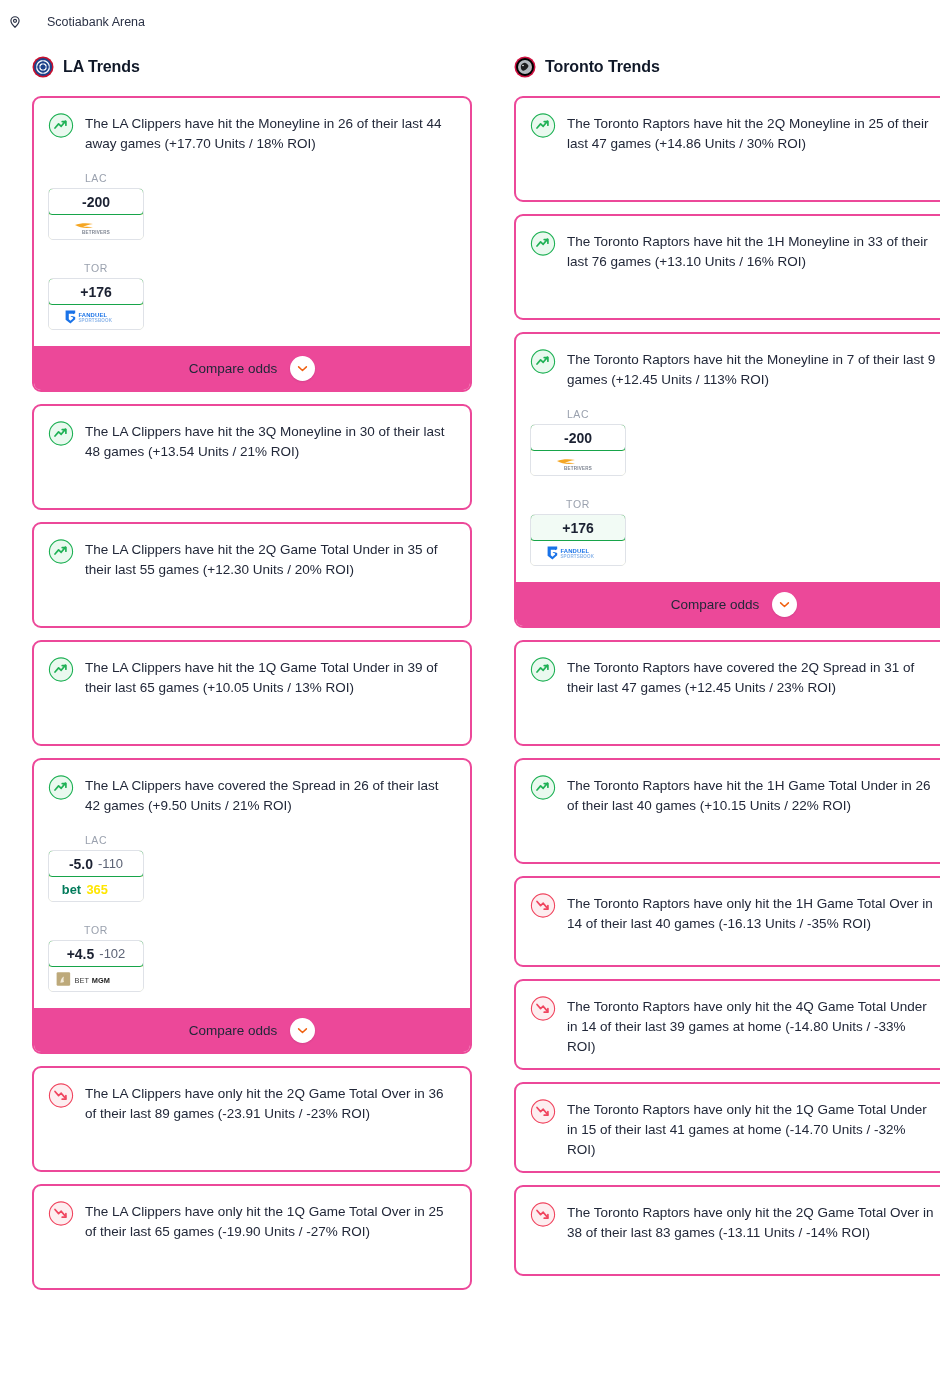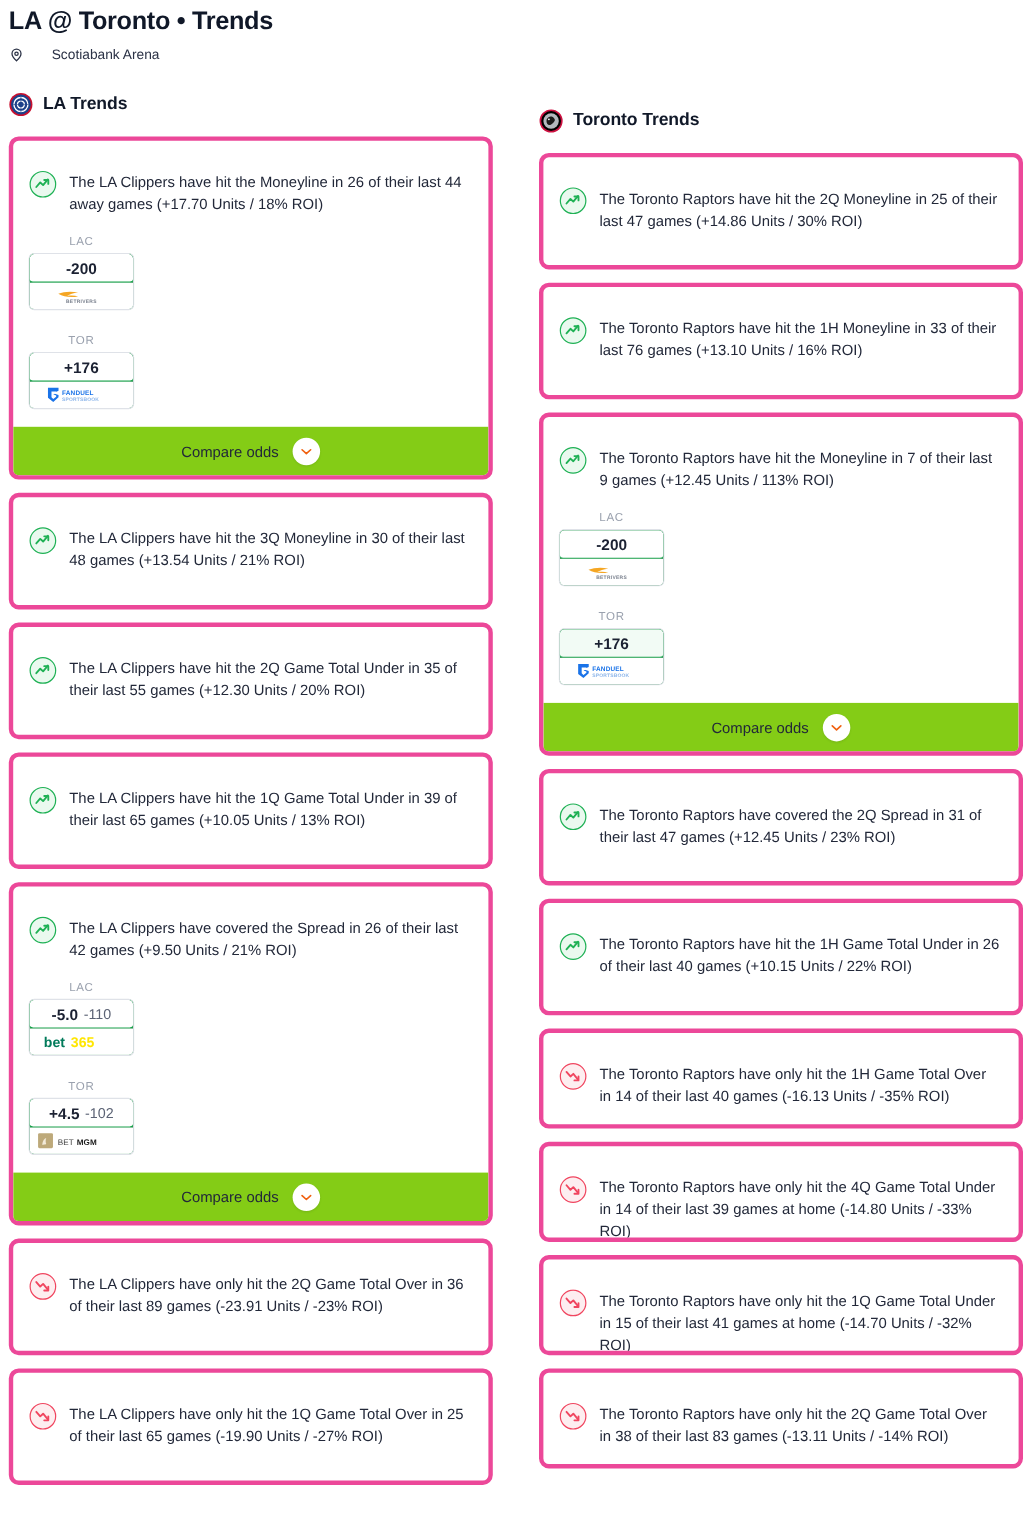--- a/index.html
+++ b/index.html
@@ -34,45 +34,46 @@
     margin-left: 17px;
   }
   .pin-icon { width: 14px; height: 14px; display: block; flex: none; }
 
   
   .columns {
     display: flex;
     gap: 42px;
     padding: 0 8px;
     margin-top: 24px;
-    align-items: center;
+    align-items: flex-start;
+    margin-left: 24px;
   }
   .col { width: 440px; flex: none; }
 
   .col-header {
     display: flex;
     align-items: center;
     gap: 9px;
     height: 26px;
     margin-bottom: 16px;
   }
   .col-header-title {
     font-size: 16px;
     font-weight: 700;
     color: #101828;
     letter-spacing: -0.1px;
   }
   .team-logo { width: 22px; height: 22px; flex: none; display: block; }
 
   
   .trend-card {
-    border: 4px solid #ec4899;
+    border: 2px solid #ec4899;
     border-radius: 9px;
     background: #fff;
-    padding: 26px 16px 0 14px;
+    padding: 14px 16px 0 14px;
     margin-bottom: 12px;
     overflow: hidden;
   }
   .trend-top { display: flex; gap: 11px; align-items: flex-start; }
   .trend-icon { width: 26px; height: 26px; flex: none; display: block; margin-top: 1px; }
   .trend-text {
     font-size: 13.5px;
     line-height: 20px;
     color: #222839;
     padding-top: 2px;
@@ -96,21 +97,21 @@
     text-align: center;
     font-size: 10.5px;
     color: #9aa1ae;
     letter-spacing: 0.6px;
     margin-bottom: 4px;
   }
   .odds-box {
     border: 1px solid #dfe2e8;
     border-radius: 5px;
     overflow: hidden;
-    background: #15803d;
+    background: #fef9c3;
   }
   .odds-value {
     border: 1px solid #17a44a;
     border-radius: 5px 5px 4px 4px;
     margin: -1px -1px 0 -1px;
     height: 27px;
     display: flex;
     align-items: center;
     justify-content: center;
     gap: 5px;
@@ -125,21 +126,21 @@
     height: 24px;
     display: flex;
     align-items: center;
     justify-content: center;
     background: #fff;
   }
   .book-logo { height: 16px; display: block; }
 
   .compare-bar {
     margin: 16px -16px 0 -14px;
-    background: #84cc16;
+    background: #ec4899;
     height: 44px;
     display: flex;
     align-items: center;
     justify-content: center;
     gap: 13px;
   }
   .compare-label { font-size: 13.5px; color: #222839; }
   .chev-btn {
     width: 25px; height: 25px; border-radius: 50%;
     background: #fff;
@@ -148,21 +149,20 @@
   }
   .card-with-odds { padding-bottom: 0; }
   .card-with-odds .compare-bar { margin-bottom: 0; }
 </style>
 </head>
 <body>
 
 <div class="page">
 
   <div class="header">
-    <div class="page-title">LA @ Toronto • Trends</div>
     <div class="venue-row">
       <span class="pin-icon">
         <svg viewBox="0 0 24 24" width="14" height="14" fill="none" stroke="#2b3246" stroke-width="2">
           <path d="M12 21s7-6.2 7-11a7 7 0 1 0-14 0c0 4.8 7 11 7 11z"></path>
           <circle cx="12" cy="10" r="2.6"></circle>
         </svg>
       </span>
       <span class="venue-text">Scotiabank Arena</span>
     </div>
   </div>

